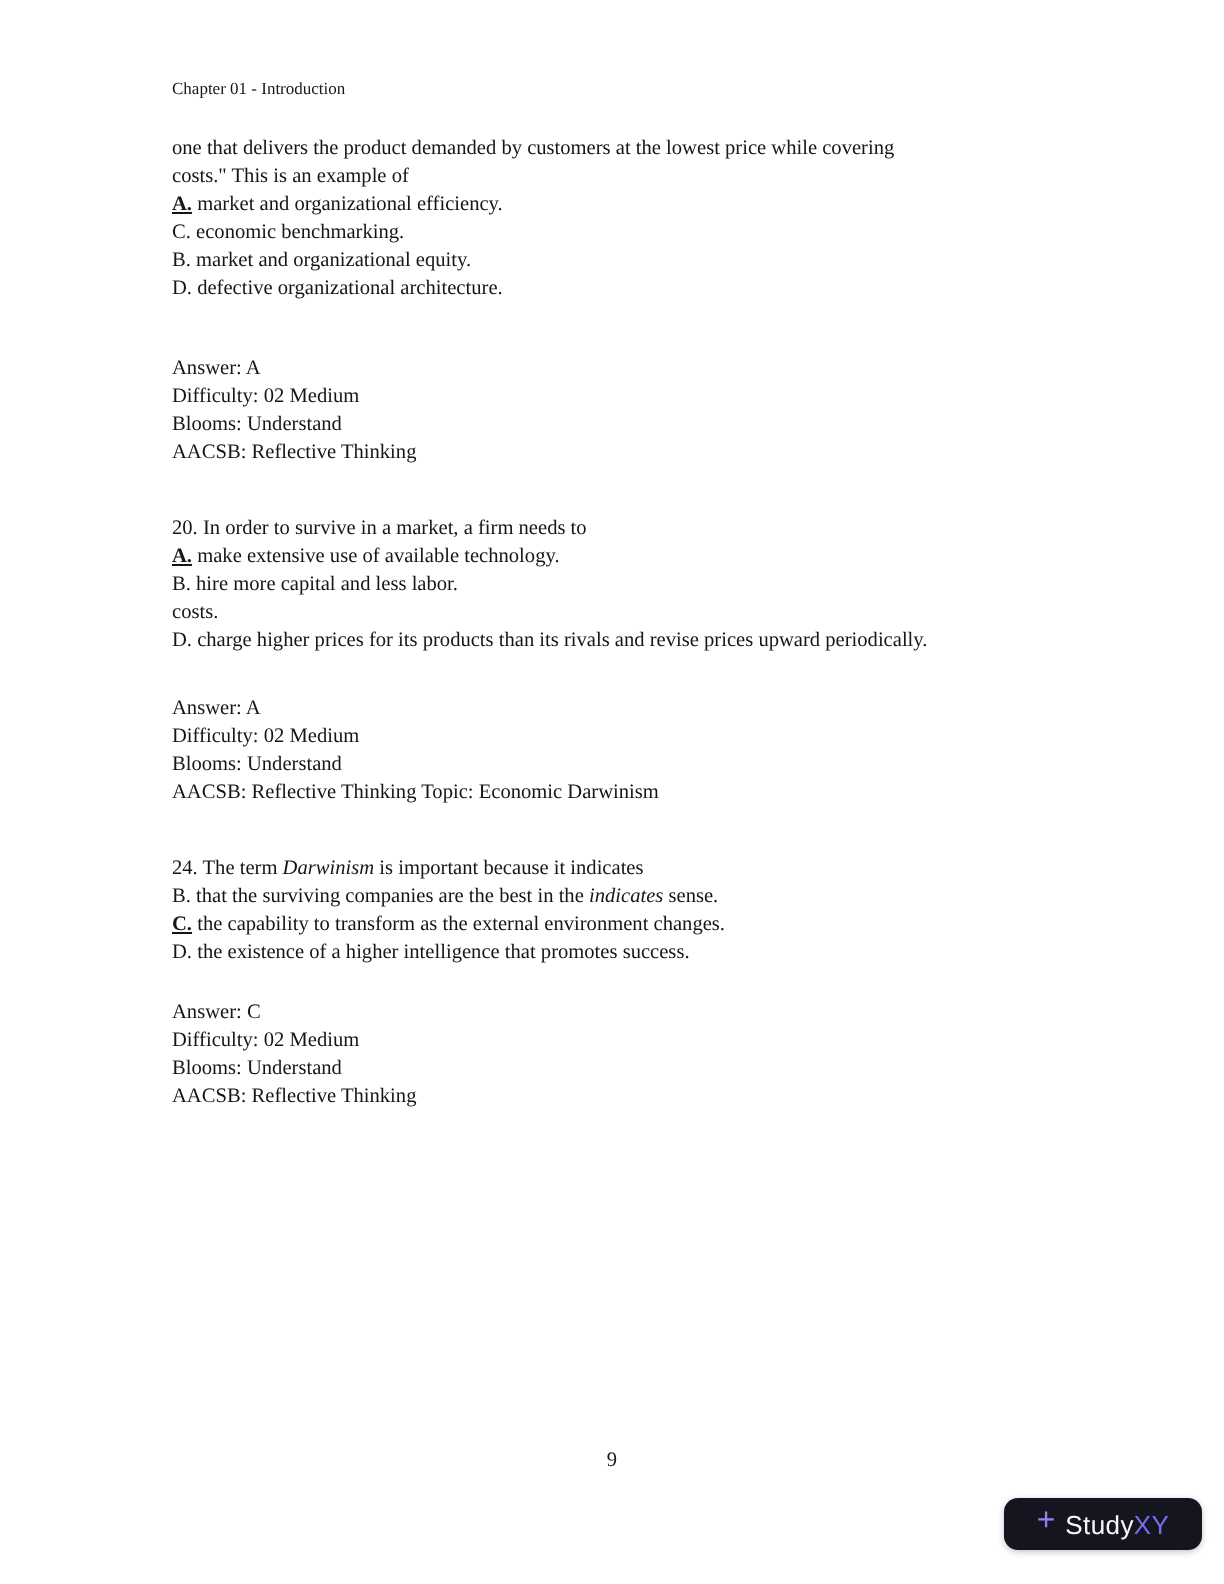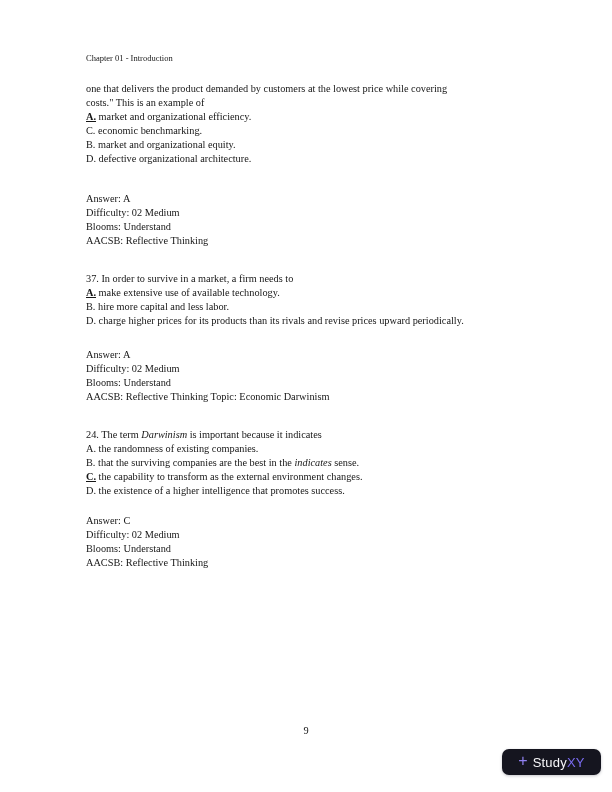--- a/index.html
+++ b/index.html
@@ -12,21 +12,21 @@
     position: relative;
     overflow: hidden;
   }
   .page {
     position: absolute; inset: 0;
     background: #ffffff;
   }
   .content {
     position: absolute;
     left: 86px; right: 84px; top: 0;
-    padding-top: 51px;
+    padding-top: 37px;
   }
   .header-title {
     font-size: 8.5px;
     line-height: 14px;
     white-space: pre;
   }
   .doc-line {
     font-size: 10.3px;
     line-height: 14px;
     white-space: pre;
@@ -85,34 +85,34 @@
           <div class="doc-line"><span>B.</span><span> market and organizational equity.</span></div>
           <div class="doc-line"><span>D.</span><span> defective organizational architecture.</span></div>
           <div style="margin-top: 26px;">
             <div class="doc-line">Answer: A</div>
             <div class="doc-line">Difficulty: 02 Medium</div>
             <div class="doc-line">Blooms: Understand</div>
             <div class="doc-line">AACSB: Reflective Thinking</div>
           </div>
         </div>
         <div class="question-block">
-          <div class="doc-line"><span>37. In order to survive in a market, a firm needs to</span></div>
+          <div class="doc-line"><span>20. In order to survive in a market, a firm needs to</span></div>
           <div class="doc-line"><span class="correct-letter">A.</span><span> make extensive use of available technology.</span></div>
           <div class="doc-line"><span>B.</span><span> hire more capital and less labor.</span></div>
+          <div class="doc-line"><span>costs.</span></div>
           <div class="doc-line"><span>D.</span><span> charge higher prices for its products than its rivals and revise prices upward periodically.</span></div>
           <div style="margin-top: 20px;">
             <div class="doc-line">Answer: A</div>
             <div class="doc-line">Difficulty: 02 Medium</div>
             <div class="doc-line">Blooms: Understand</div>
             <div class="doc-line">AACSB: Reflective Thinking Topic: Economic Darwinism</div>
           </div>
         </div>
         <div class="question-block">
           <div class="doc-line"><span>24. The term </span><span class="italic">Darwinism</span><span> is important because it indicates</span></div>
-          <div class="doc-line"><span>A.</span><span> the randomness of existing companies.</span></div>
           <div class="doc-line"><span>B.</span><span> that the surviving companies are the best in the </span><span class="italic">indicates</span><span> sense.</span></div>
           <div class="doc-line"><span class="correct-letter">C.</span><span> the capability to transform as the external environment changes.</span></div>
           <div class="doc-line"><span>D.</span><span> the existence of a higher intelligence that promotes success.</span></div>
           <div style="margin-top: 16px;">
             <div class="doc-line">Answer: C</div>
             <div class="doc-line">Difficulty: 02 Medium</div>
             <div class="doc-line">Blooms: Understand</div>
             <div class="doc-line">AACSB: Reflective Thinking</div>
           </div>
         </div>

